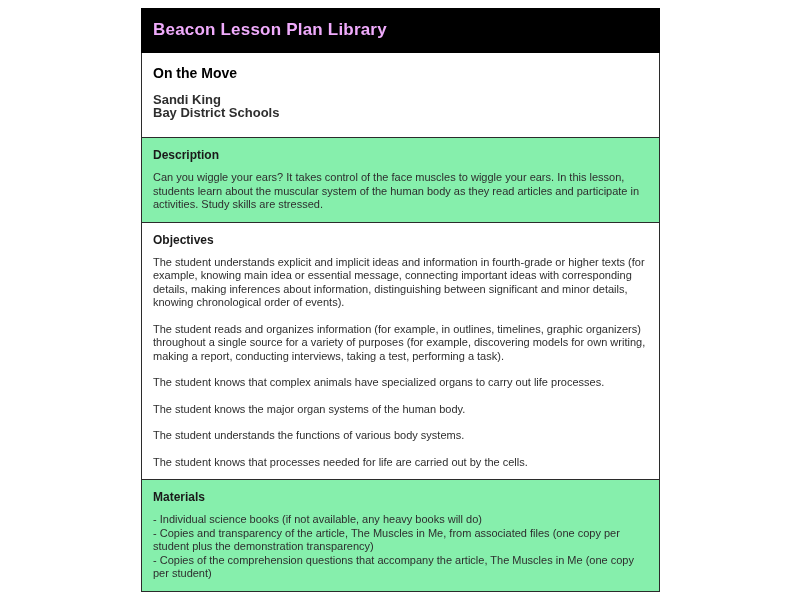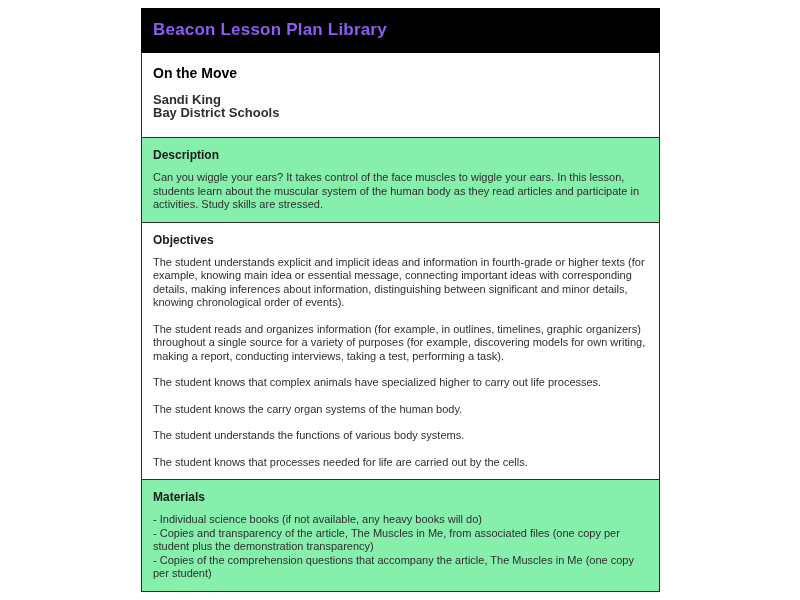--- a/index.html
+++ b/index.html
@@ -15,21 +15,21 @@
     position: absolute;
     left: 141px;
     top: 8px;
     width: 519px;
     box-sizing: border-box;
   }
   .header-bar {
     box-sizing: border-box;
     background: #000000;
     border: 1px solid #000000;
-    color: #8b5cf6;
+    color: #f0abfc;
     font-size: 17px;
     font-weight: bold;
     padding: 11px 11px 12px 11px;
     letter-spacing: 0.2px;
   }
   .section {
     box-sizing: border-box;
     border: 1px solid #2b2b2b;
     border-top: none;
     padding: 8px 11px 10px 11px;
@@ -91,22 +91,22 @@
 
   <div class="section alt">
     <h2>Description</h2>
     <p>Can you wiggle your ears? It takes control of the face muscles to wiggle your ears. In this lesson, students learn about the muscular system of the human body as they read articles and participate in activities. Study skills are stressed.</p>
   </div>
 
   <div class="section">
     <h2>Objectives</h2>
     <p>The student understands explicit and implicit ideas and information in fourth-grade or higher texts (for example, knowing main idea or essential message, connecting important ideas with corresponding details, making inferences about information, distinguishing between significant and minor details, knowing chronological order of events).</p>
     <p>The student reads and organizes information (for example, in outlines, timelines, graphic organizers) throughout a single source for a variety of purposes (for example, discovering models for own writing, making a report, conducting interviews, taking a test, performing a task).</p>
-    <p>The student knows that complex animals have specialized higher to carry out life processes.</p>
-    <p>The student knows the carry organ systems of the human body.</p>
+    <p>The student knows that complex animals have specialized organs to carry out life processes.</p>
+    <p>The student knows the major organ systems of the human body.</p>
     <p>The student understands the functions of various body systems.</p>
     <p>The student knows that processes needed for life are carried out by the cells.</p>
   </div>
 
   <div class="section alt">
     <h2>Materials</h2>
     <div class="materials-list">
       <div class="mat-item">- Individual science books (if not available, any heavy books will do)</div>
       <div class="mat-item">- Copies and transparency of the article, The Muscles in Me, from associated files (one copy per student plus the demonstration transparency)</div>
       <div class="mat-item">- Copies of the comprehension questions that accompany the article, The Muscles in Me (one copy per student)</div>

